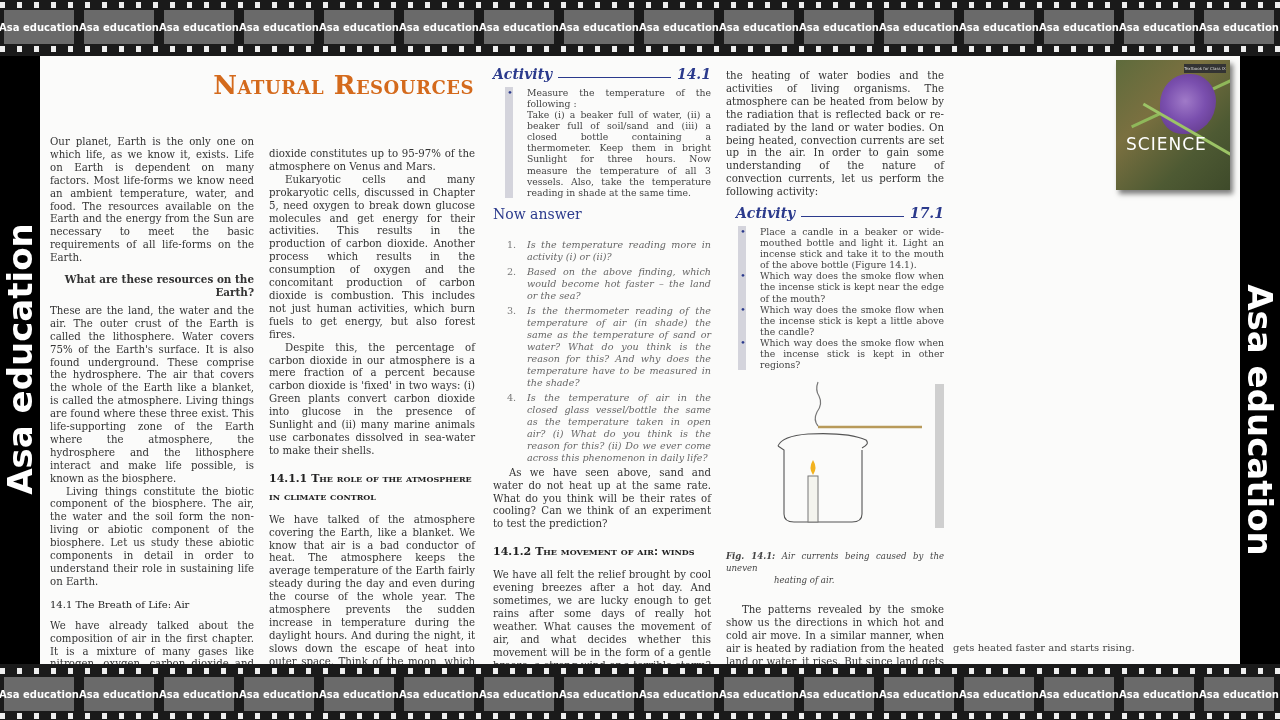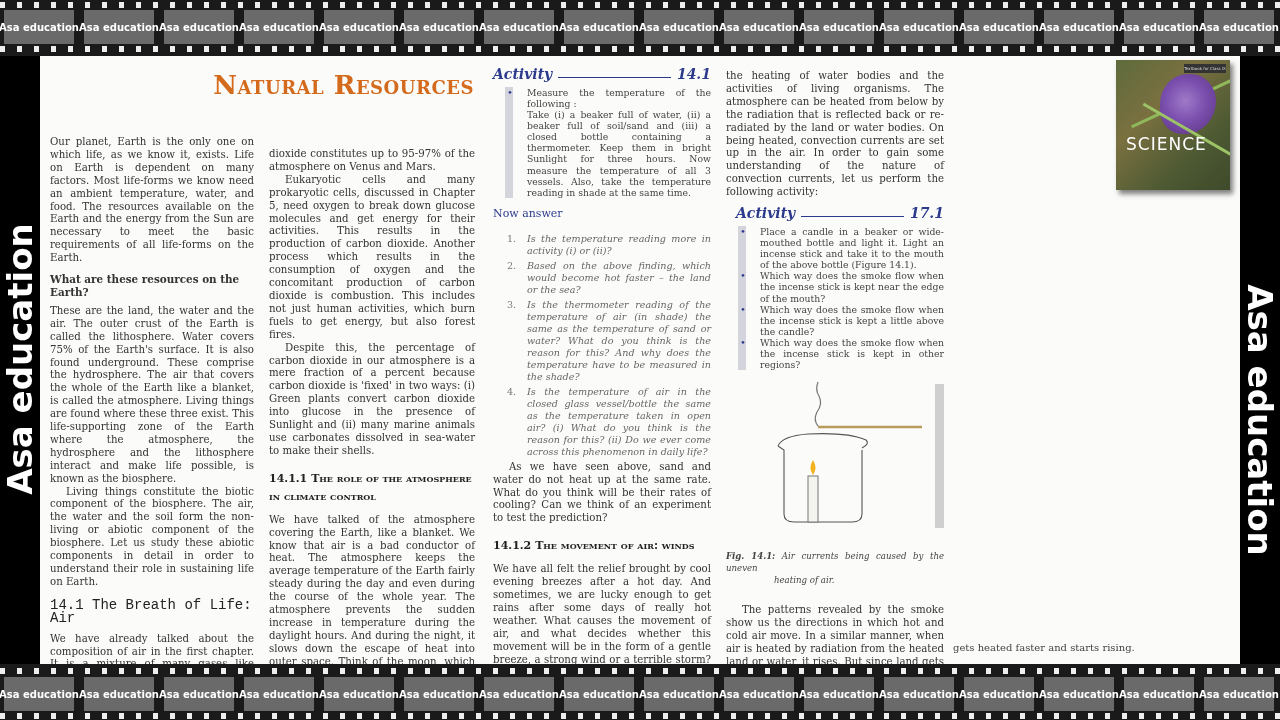--- a/index.html
+++ b/index.html
@@ -41,35 +41,35 @@
     font-variant: small-caps; letter-spacing: 0.5px; }
 
   .col { position: absolute; font-size: 10.2px; line-height: 12.9px; color: #333; text-align: justify; }
   .col p { margin: 0; }
   .indent { text-indent: 16px; }
   .c1 { left: 10px; top: 80px; width: 204px; }
   .c2 { left: 229px; top: 80px; width: 206px; margin-top: 12px; }
   .c3 { left: 453px; top: 12px; width: 218px; }
   .c4 { left: 686px; top: 14px; width: 218px; }
 
-  .subhead { font-weight: bold; font-size: 10.4px; margin: 8px 0 6px; text-align: left; }
-  .sec { font-size: 14px; margin: 10px 0 8px; text-align: left; color: #222; font-family: Liberation Mono, monospace; }
+  .subhead { font-weight: bold; font-size: 10.4px; margin: 8px 0 6px; text-align: right; }
+  .sec { font-size: 10px; margin: 10px 0 8px; text-align: left; color: #222; }
   .subsec { font-size: 11px; font-weight: bold; margin: 12px 0 8px; text-align: left; line-height: 18px; color: #222; }
   .subsec .sc { font-variant: small-caps; }
 
   .activity-head { display: flex; align-items: flex-end; color: #2b3a8c; font-style: italic; font-weight: bold;
     font-size: 14px; margin-bottom: 6px; }
   .activity-head .line { flex: 1; border-bottom: 1px solid #2b3a8c; margin: 0 6px 3px; }
   .activity-box { position: relative; padding-left: 34px; font-size: 9.3px; line-height: 11.1px; color: #444;
     text-align: justify; }
   .activity-box::before { content: ""; position: absolute; left: 12px; top: 0; bottom: 0; width: 8px; background: #d4d4dc; }
   .bul { position: relative; }
   .bul::before { content: "•"; position: absolute; left: -20px; top: 0; color: #2b3a8c; font-size: 10px; }
 
-  .now { color: #2b3a8c; font-size: 11px; font-weight: normal; margin: 10px 0 12px; font-family: "DejaVu Serif", serif; }
+  .now { color: #2b3a8c; font-size: 14px; font-weight: normal; margin: 10px 0 18px; font-family: "DejaVu Serif", serif; }
   ol.q { list-style: none; padding-left: 34px; font-style: italic; color: #666; font-size: 9.6px; line-height: 12px; text-align: justify; }
   ol.q li { position: relative; margin-bottom: 3px; }
   ol.q li .n { position: absolute; left: -20px; top: 0; font-style: normal; color: #777; }
 
   .figure { position: relative; height: 160px; margin-top: 10px; }
   .fig-bar { position: absolute; left: 209px; top: 4px; width: 9px; height: 144px; background: #cfcfcf; }
   .caption { font-size: 8.6px; line-height: 12px; font-style: italic; color: #444; padding-left: 0; margin: 10px 0 18px; }
   .caption b { font-style: italic; }
   .caption .l2 { display: block; padding-left: 48px; }
   .overflow { position: absolute; left: 913px; top: 586px; font-size: 10px; color: #444; }

